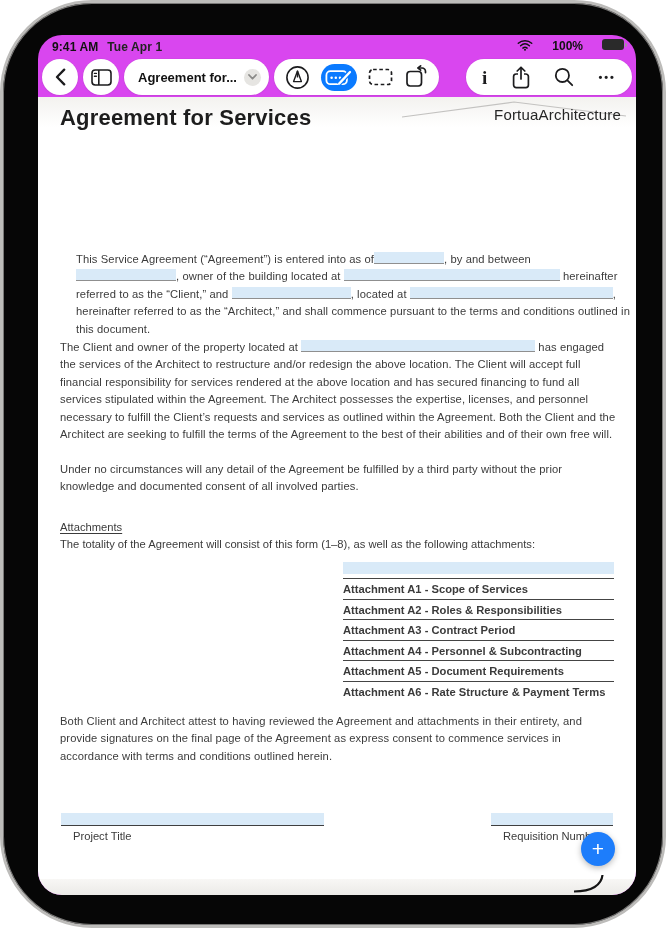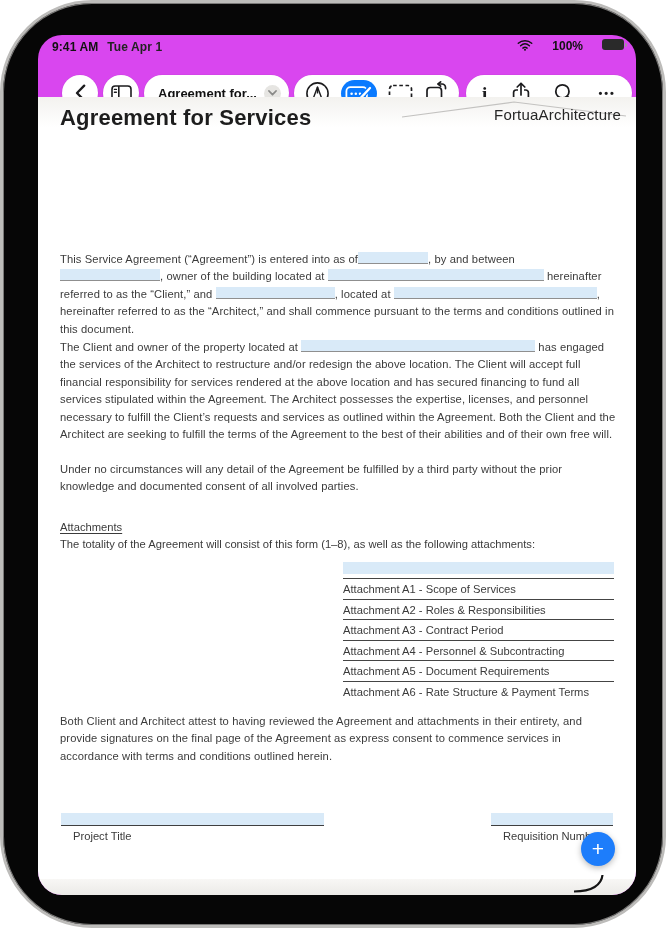--- a/index.html
+++ b/index.html
@@ -11,48 +11,48 @@
     background:#d946ef;overflow:hidden;}
   
   .statusbar{position:absolute;left:0;top:0;width:100%;height:22px;}
   .sb-left{position:absolute;left:14px;top:5px;font-size:12px;font-weight:700;color:#111;letter-spacing:.1px;}
   .sb-date{font-weight:600;color:#222;margin-left:9px;}
   .sb-right{position:absolute;right:12px;top:4px;display:flex;align-items:flex-start;gap:19px;}
   .sb-right .pct{font-size:12px;font-weight:600;color:#111;}
   .batt{position:relative;width:22px;height:11px;background:#2a2a2a;border-radius:3px;}
   .batt:after{content:"";position:absolute;right:-3px;top:3.5px;width:2px;height:4px;background:#9a9a98;border-radius:0 2px 2px 0;}
   
-  .toolbar{position:absolute;left:0;top:38px;width:100%;height:40px;display:flex;align-items:center;
-    padding:0 4px 0 24px;box-sizing:border-box;gap:5px;}
+  .toolbar{position:absolute;left:0;top:22px;width:100%;height:40px;display:flex;align-items:center;
+    padding:0 4px 0 4px;box-sizing:border-box;gap:5px;}
   .circle-btn{width:36px;height:36px;border-radius:50%;background:#fff;display:flex;align-items:center;
     justify-content:center;box-shadow:0 0 0 .5px rgba(0,0,0,.06),0 1px 2px rgba(0,0,0,.05);color:#1c1c1e;flex:none;}
   .pill{height:36px;border-radius:18px;background:#fff;display:flex;align-items:center;
     box-shadow:0 0 0 .5px rgba(0,0,0,.06),0 1px 2px rgba(0,0,0,.05);box-sizing:border-box;flex:none;}
   .title-pill{padding:0 8px 0 14px;gap:7px;}
   .title-pill .doc-title{font-size:13px;font-weight:700;color:#111;white-space:nowrap;}
   .badge{width:17px;height:17px;border-radius:50%;background:#e6e5e2;display:flex;align-items:center;justify-content:center;color:#8a8a88;}
   .tools-pill{padding:0 11px;gap:11px;}
   .markup-active{width:36px;height:27px;border-radius:13.5px;background:#0a7aff;display:flex;align-items:center;justify-content:center;flex:none;}
   .actions-pill{margin-left:auto;width:166px;padding:0 16px;justify-content:space-between;color:#1c1c1e;}
   .info-glyph{font-family:"Liberation Serif",serif;font-size:19px;font-weight:600;color:#1c1c1e;line-height:1;}
   .more-glyph{font-size:11px;letter-spacing:2px;color:#1c1c1e;font-weight:700;}
   .tool-ic{color:#1c1c1e;display:flex;}
   
   .page{position:absolute;left:0;top:62px;width:100%;height:782px;
     background:linear-gradient(#f3f2ef 0px,#ffffff 30px);}
   .rooftop{position:absolute;left:0;top:-12px;width:100%;height:40px;pointer-events:none;}
   .doc-h1{position:absolute;left:22px;top:8px;font-size:22px;font-weight:700;color:#1d1d1d;letter-spacing:.2px;}
   .logo{position:absolute;right:15px;top:9px;font-size:15px;font-weight:500;color:#262626;letter-spacing:.2px;}
   .para{position:absolute;left:22px;width:556px;font-size:11.2px;line-height:17.4px;color:#3b3b3b;letter-spacing:.1px;}
-  .p1{top:154px;} .p2{top:242px;} .p3{top:364px;}
+  .p1{top:154px;margin-left:16px;} .p2{top:242px;} .p3{top:364px;}
   .blank{display:inline-block;background:#d9eaf8;border-bottom:1px solid #8f8f8f;height:11px;vertical-align:-1px;}
   .att-head{position:absolute;left:22px;top:424px;font-size:11.2px;color:#3b3b3b;
     text-decoration:underline;text-underline-offset:2px;}
   .att-intro{position:absolute;left:22px;top:441px;font-size:11.2px;color:#3b3b3b;}
-  .att-table{position:absolute;left:305px;top:462px;width:271px;}
+  .att-table{position:absolute;left:305px;top:462px;width:271px;font-weight:bold;}
   .att-row{height:19.5px;line-height:21px;font-size:11.2px;color:#3b3b3b;border-bottom:1px solid #444;
     white-space:nowrap;overflow:hidden;}
   .att-row:last-child{border-bottom:none;}
   .att-row-blank{height:16px;border-bottom:1px solid #444;}
   .att-blank-fill{height:12px;margin-top:3px;background:#d9eaf8;}
   .p4{top:616px;}
   .f-field{position:absolute;top:716px;}
   .f-bar{height:12px;background:#d9eaf8;border-bottom:1.4px solid #3f3f3f;}
   .f-label{margin-top:4px;font-size:11.2px;color:#3b3b3b;margin-left:12px;}
   .ff-title{left:23px;width:263px;} .ff-number{left:312px;width:121px;} .ff-req{left:453px;width:122px;}

